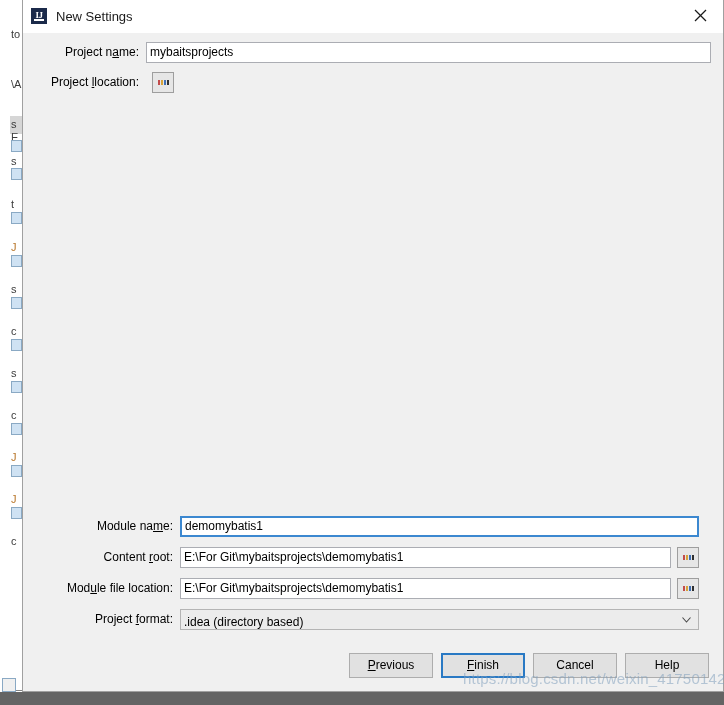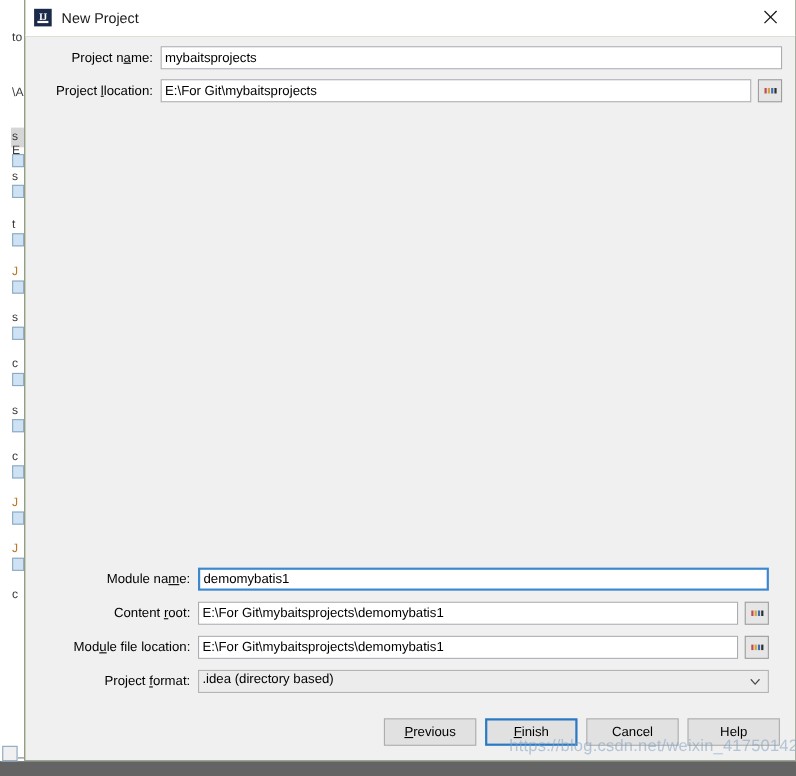--- a/index.html
+++ b/index.html
@@ -269,21 +269,21 @@
   }
   .bottom-form .form-row { margin-bottom: 9px; }
 
   .combo {
     flex: 1 1 auto;
     height: 21px;
     box-sizing: border-box;
     background: #ececec;
     border: 1px solid #b4b4b4;
     display: flex;
-    align-items: flex-start;
+    align-items: flex-end;
     padding: 0 3px;
     font-size: 12px;
     color: #000000;
     cursor: default;
     position: relative;
   }
   .combo .caret {
     position: absolute;
     right: 7px;
     top: 7px;
@@ -372,21 +372,21 @@
   <div class="bg-tray-icon"></div>
 </div>
 
 <div id="dialog">
 
   <div class="titlebar">
     <div class="app-icon">
       <span class="ij">IJ</span>
       <span class="ij-bar"></span>
     </div>
-    <div class="title-text">New Project</div>
+    <div class="title-text">New Settings</div>
     <div class="win-close">
       <svg width="13" height="13" viewBox="0 0 13 13">
         <line x1="1" y1="1" x2="12" y2="12" stroke="#1a1a1a" stroke-width="1.2"></line>
         <line x1="12" y1="1" x2="1" y2="12" stroke="#1a1a1a" stroke-width="1.2"></line>
       </svg>
     </div>
   </div>
 
   <div class="dlg-body">
 
@@ -395,21 +395,20 @@
         <div class="lbl" style="width:104px">
           <span>Project n</span><u>a</u><span>me:</span>
         </div>
         <input class="txt" type="text" value="mybaitsprojects" style="">
       </div>
 
       <div class="form-row">
         <div class="lbl" style="width:104px">
           <span>Project </span><u>l</u><span>location:</span>
         </div>
-        <input class="txt" type="text" value="E:\For Git\mybaitsprojects" style="">
         <div class="browse">
           <span class="dots">
             <i style="background:#c24b4b"></i>
               <i style="background:#d7a33a"></i>
               <i style="background:#3f6fb5"></i>
               <i style="background:#2f2f2f"></i>
           </span>
         </div>
       </div>
     </div>

